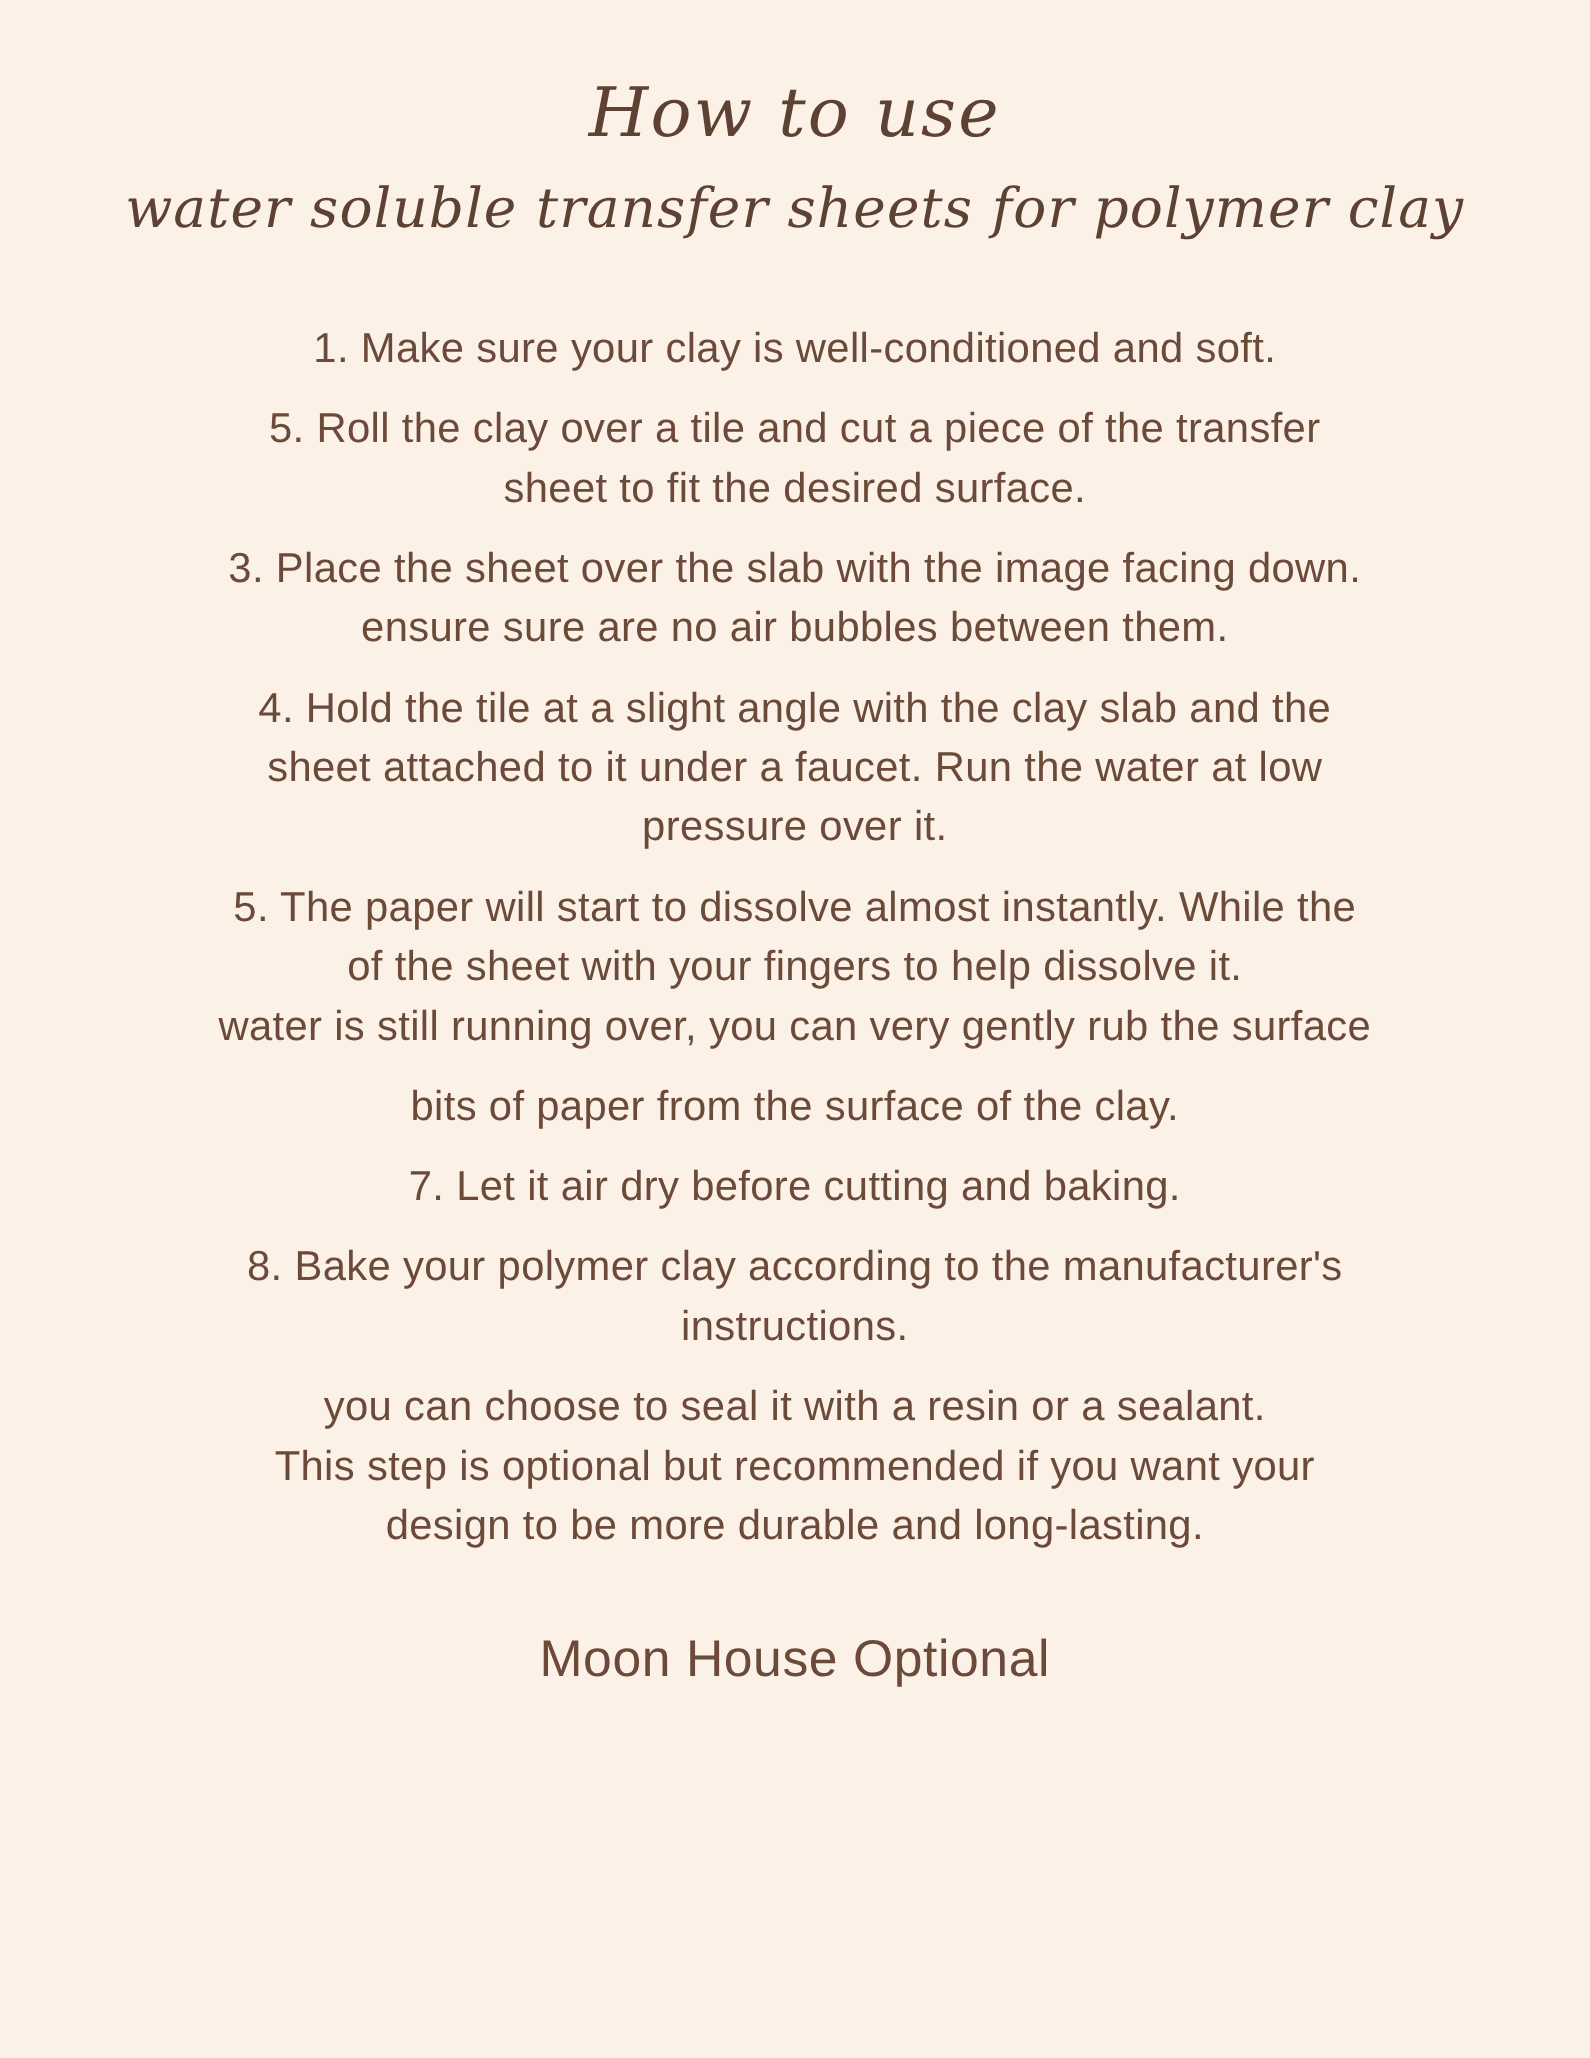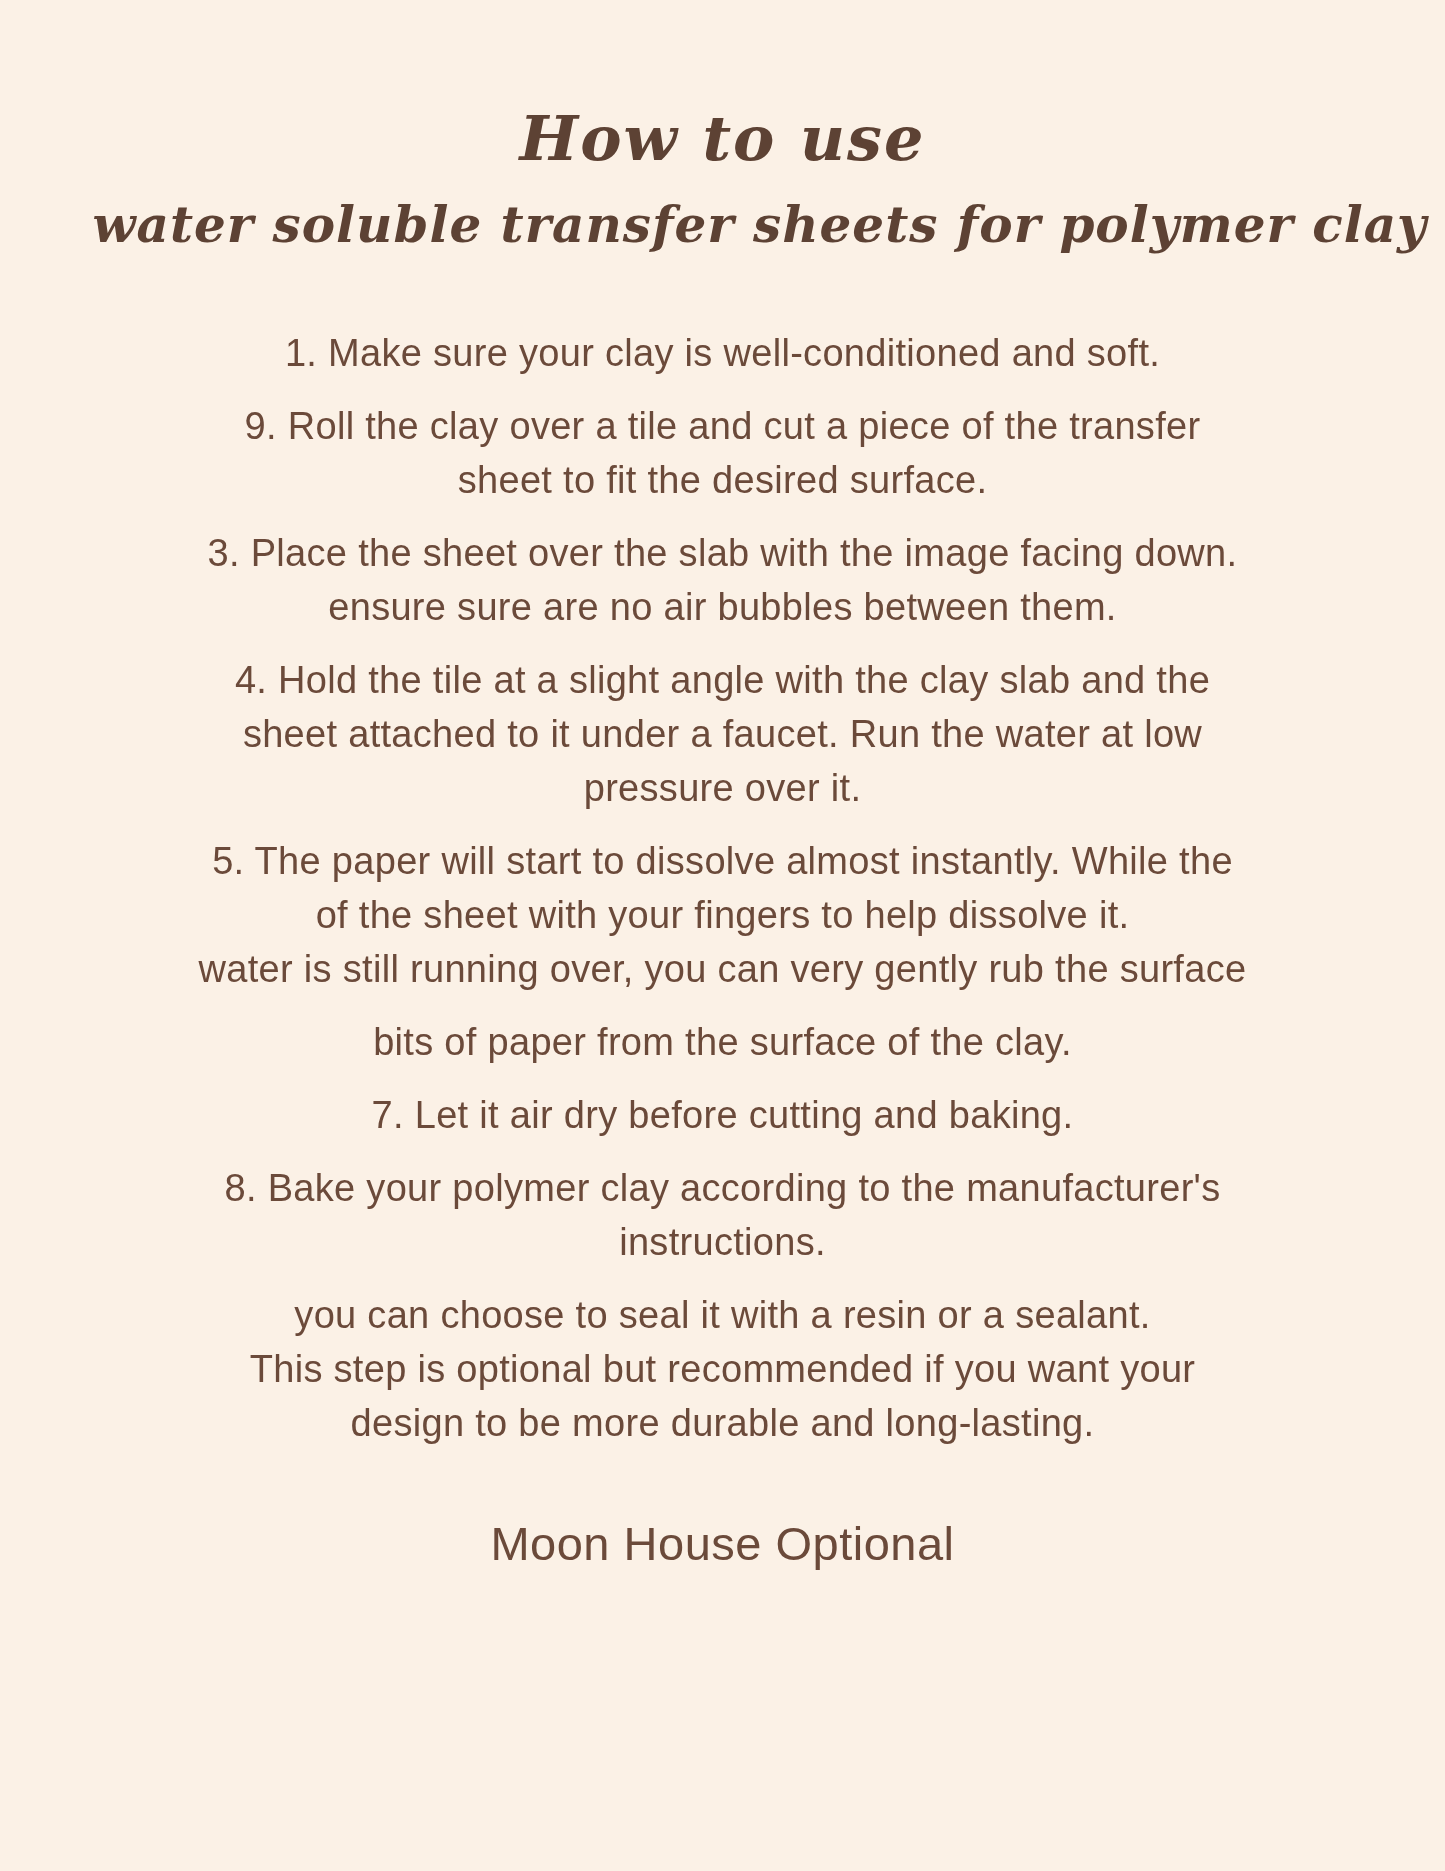--- a/index.html
+++ b/index.html
@@ -14,23 +14,22 @@
     background: #fbf1e6;
     overflow: hidden;
     font-family: "Liberation Sans", sans-serif;
   }
   .content {
     width: 1260px;
     margin: 0 auto;
     text-align: center;
   }
   .title-block {
-    padding-top: 96px;
+    padding-top: 60px;
     color: #5d4234;
-    font-weight: bold;
   }
   .title-line1 {
     font-family: "DejaVu Serif", serif;
     font-style: italic;
     font-size: 62px;
     line-height: 86px;
     letter-spacing: 2px;
   }
   .title-line2 {
     font-family: "DejaVu Serif", serif;
@@ -72,21 +71,21 @@
       <div class="title-line2">water soluble transfer sheets for polymer clay</div>
     </div>
 
     <div class="steps">
 
       <div class="step">
         <div class="step-line">1. Make sure your clay is well-conditioned and soft.</div>
       </div>
 
       <div class="step">
-        <div class="step-line">9. Roll the clay over a tile and cut a piece of the transfer</div>
+        <div class="step-line">5. Roll the clay over a tile and cut a piece of the transfer</div>
         <div class="step-line">sheet to fit the desired surface.</div>
       </div>
 
       <div class="step">
         <div class="step-line">3. Place the sheet over the slab with the image facing down.</div>
         <div class="step-line">ensure sure are no air bubbles between them.</div>
       </div>
 
       <div class="step">
         <div class="step-line">4. Hold the tile at a slight angle with the clay slab and the</div>

